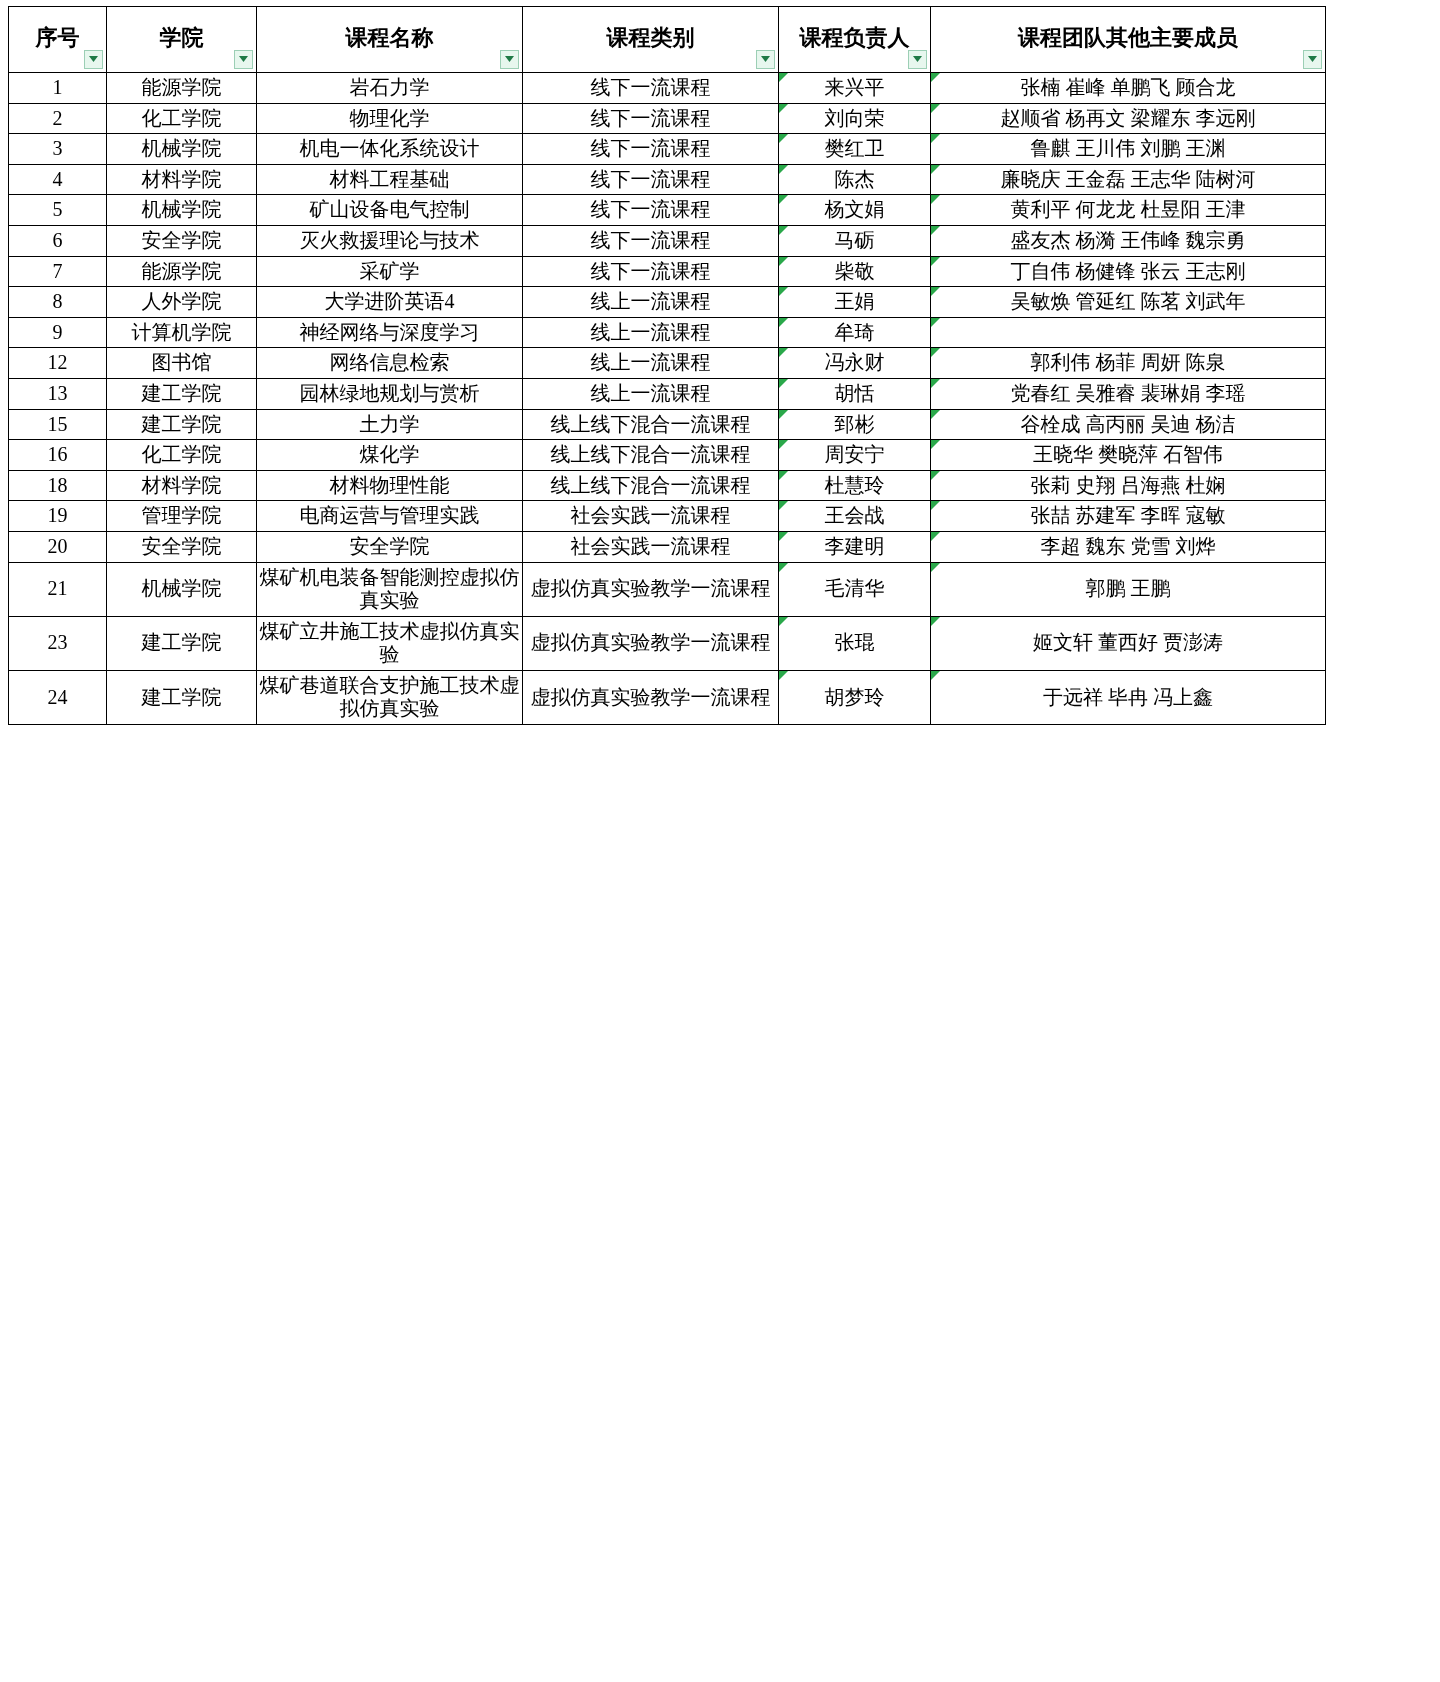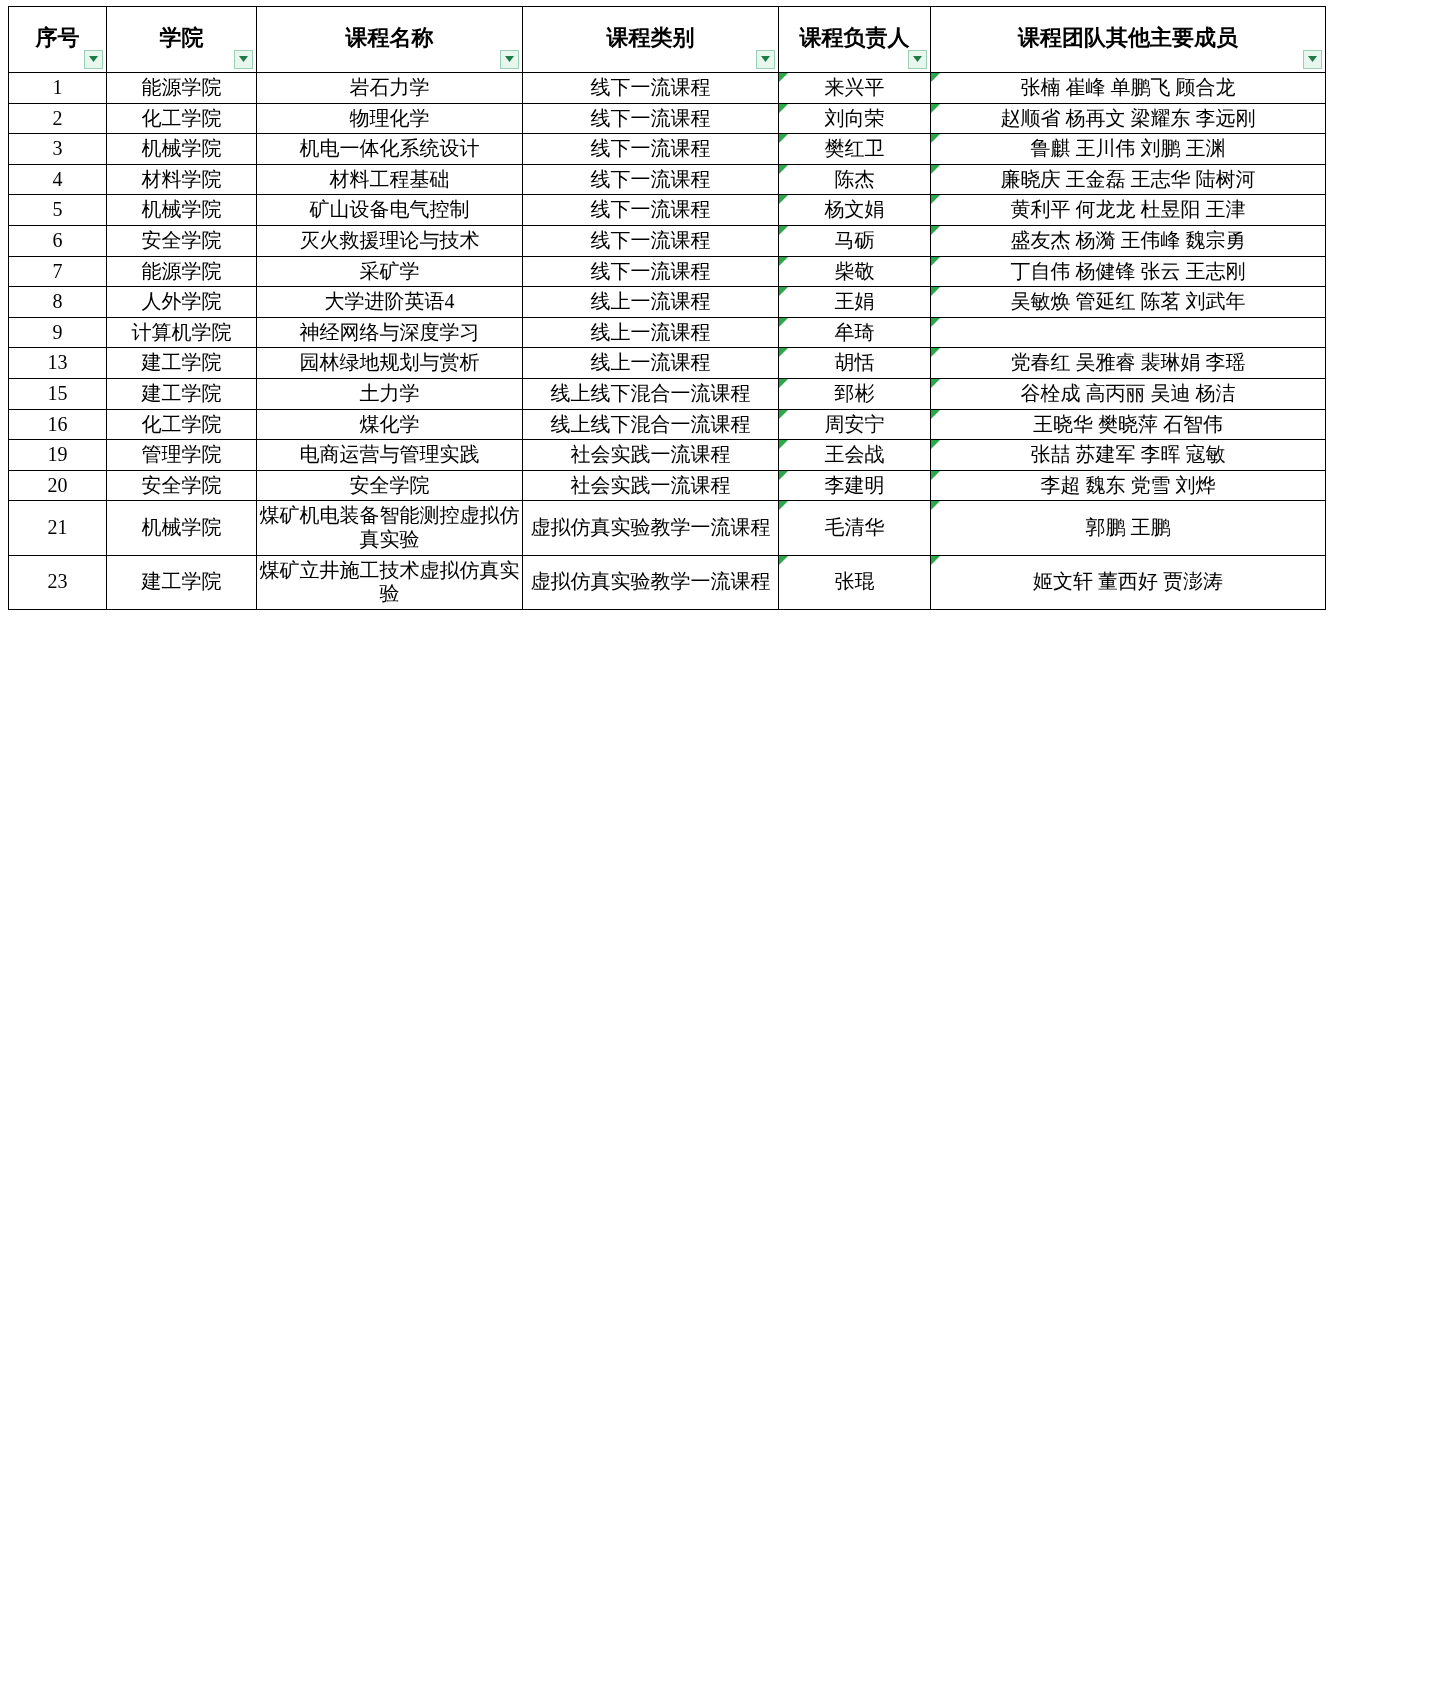--- a/index.html
+++ b/index.html
@@ -208,20 +208,28 @@
         </tr>
         <tr>
           <td class="no">9</td>
           <td>计算机学院</td>
           <td>神经网络与深度学习</td>
           <td>线上一流课程</td>
           <td class=" marked">牟琦</td>
           <td class=" marked"></td>
         </tr>
         <tr>
+          <td class="no">12</td>
+          <td>图书馆</td>
+          <td>网络信息检索</td>
+          <td>线上一流课程</td>
+          <td class=" marked">冯永财</td>
+          <td class=" marked">郭利伟 杨菲 周妍 陈泉</td>
+        </tr>
+        <tr>
           <td class="no">13</td>
           <td>建工学院</td>
           <td>园林绿地规划与赏析</td>
           <td>线上一流课程</td>
           <td class=" marked">胡恬</td>
           <td class=" marked">党春红 吴雅睿 裴琳娟 李瑶</td>
         </tr>
         <tr>
           <td class="no">15</td>
           <td>建工学院</td>
@@ -232,20 +240,28 @@
         </tr>
         <tr>
           <td class="no">16</td>
           <td>化工学院</td>
           <td>煤化学</td>
           <td>线上线下混合一流课程</td>
           <td class=" marked">周安宁</td>
           <td class=" marked">王晓华 樊晓萍 石智伟</td>
         </tr>
         <tr>
+          <td class="no">18</td>
+          <td>材料学院</td>
+          <td>材料物理性能</td>
+          <td>线上线下混合一流课程</td>
+          <td class=" marked">杜慧玲</td>
+          <td class=" marked">张莉 史翔 吕海燕 杜娴</td>
+        </tr>
+        <tr>
           <td class="no">19</td>
           <td>管理学院</td>
           <td>电商运营与管理实践</td>
           <td>社会实践一流课程</td>
           <td class=" marked">王会战</td>
           <td class=" marked">张喆 苏建军 李晖 寇敏</td>
         </tr>
         <tr>
           <td class="no">20</td>
           <td>安全学院</td>
@@ -263,15 +279,23 @@
           <td class=" marked">郭鹏  王鹏</td>
         </tr>
         <tr>
           <td class="no">23</td>
           <td>建工学院</td>
           <td>煤矿立井施工技术虚拟仿真实验</td>
           <td>虚拟仿真实验教学一流课程</td>
           <td class=" marked">张琨</td>
           <td class=" marked">姬文轩 董西好 贾澎涛</td>
         </tr>
+        <tr>
+          <td class="no">24</td>
+          <td>建工学院</td>
+          <td>煤矿巷道联合支护施工技术虚拟仿真实验</td>
+          <td>虚拟仿真实验教学一流课程</td>
+          <td class=" marked">胡梦玲</td>
+          <td class=" marked">于远祥 毕冉 冯上鑫</td>
+        </tr>
       </tbody>
   </table>
 </div>
 
 </body></html>

